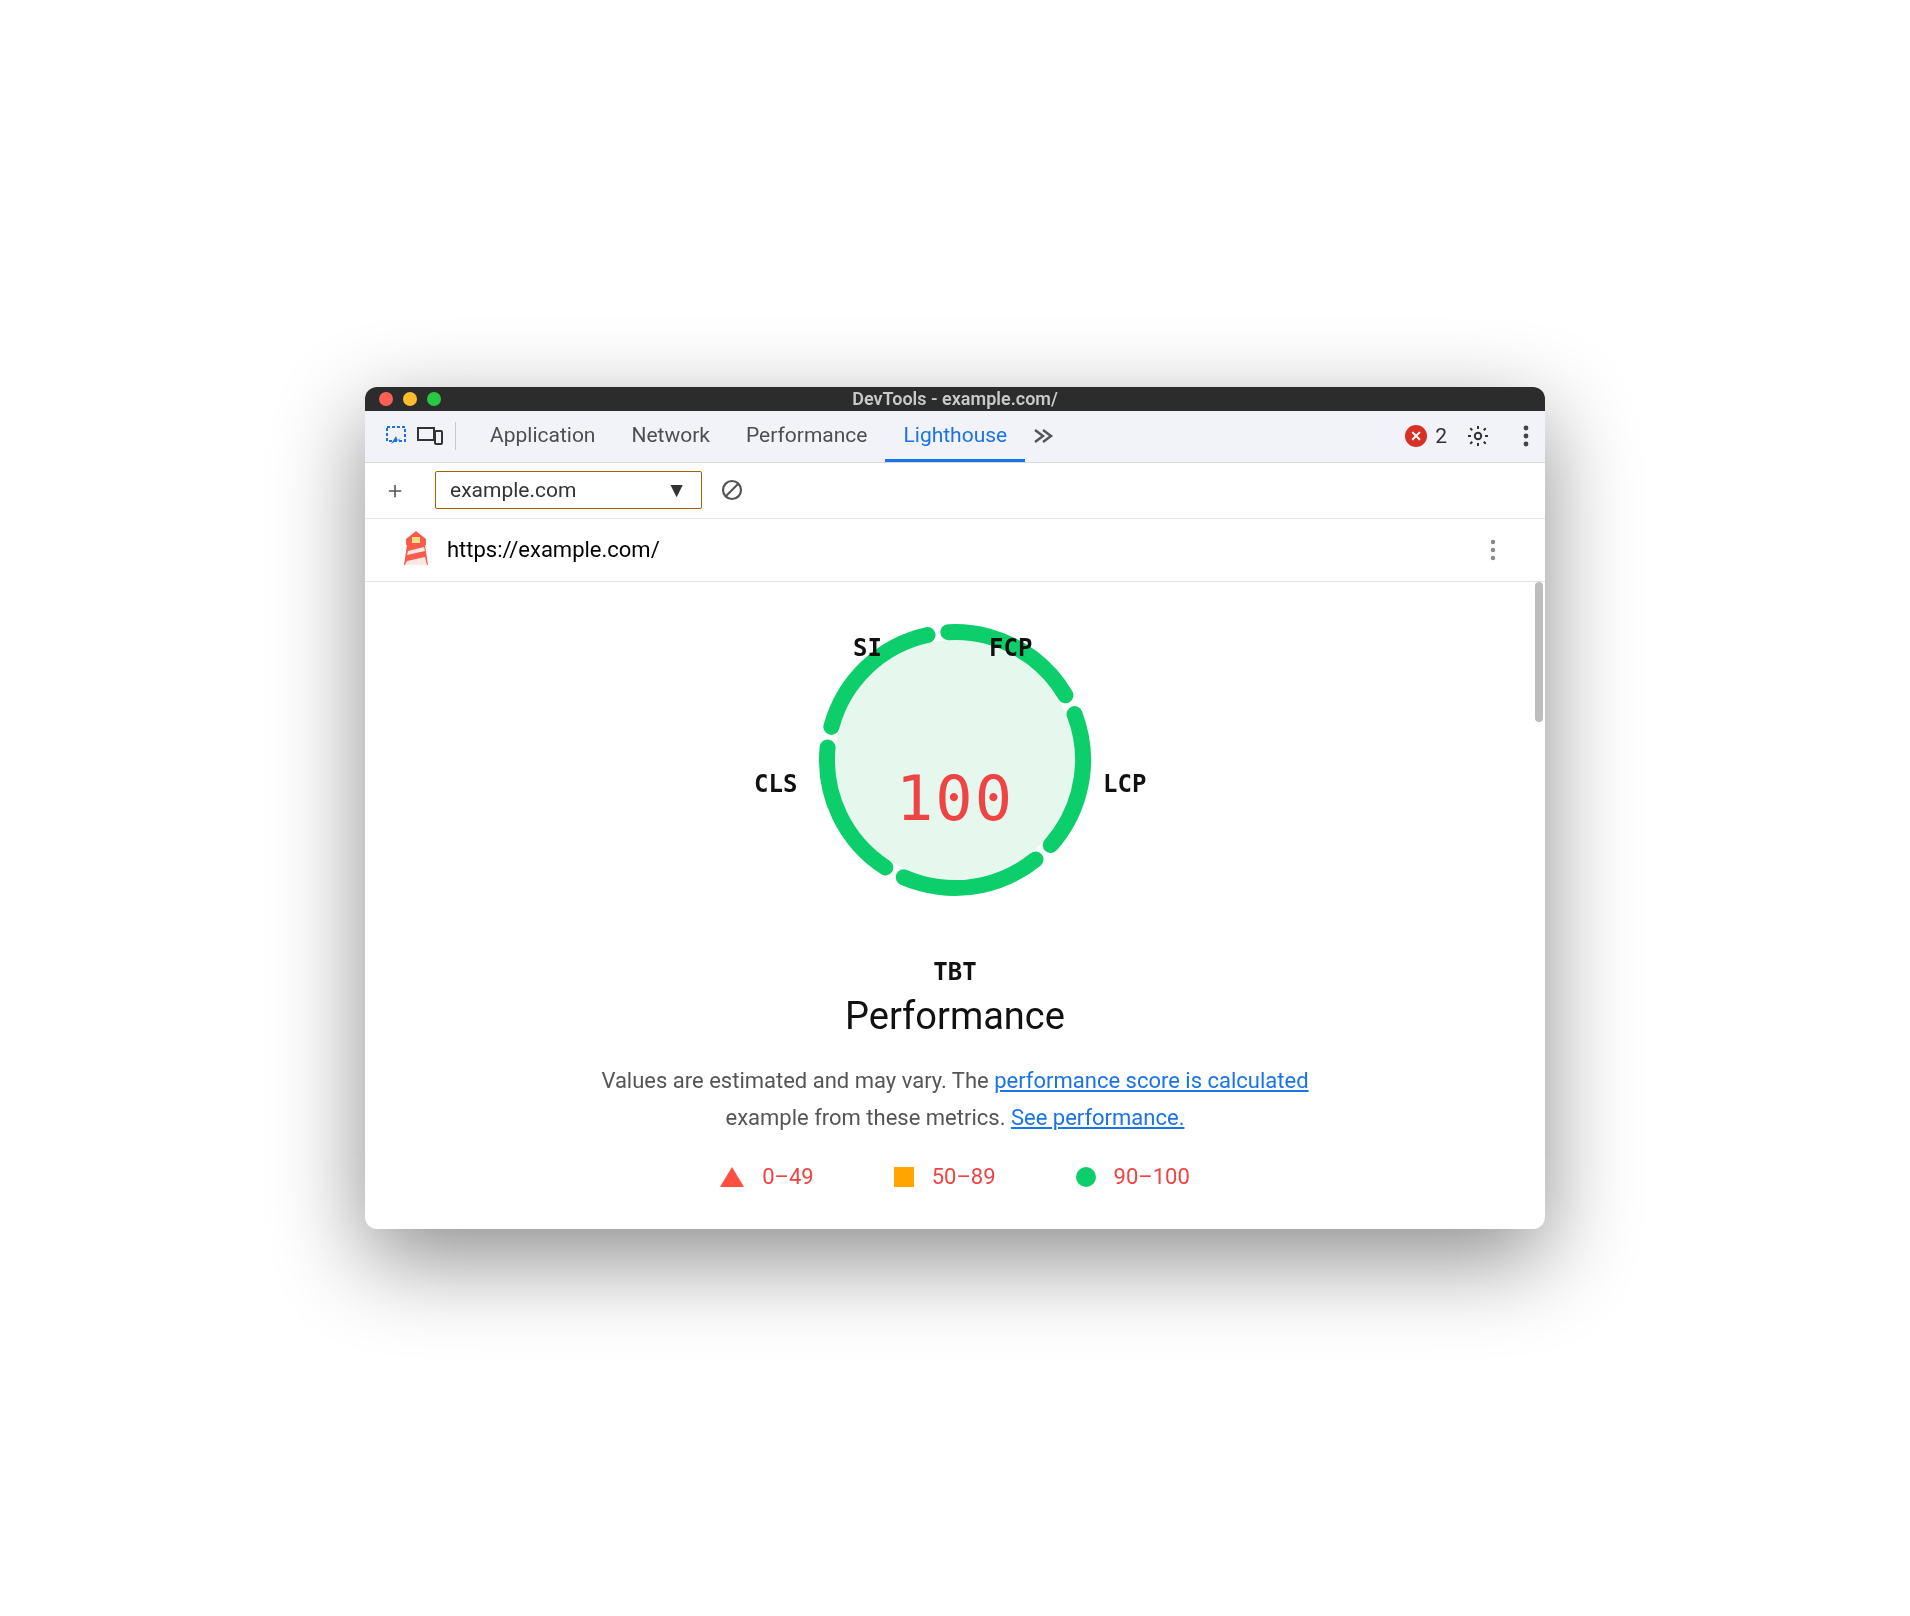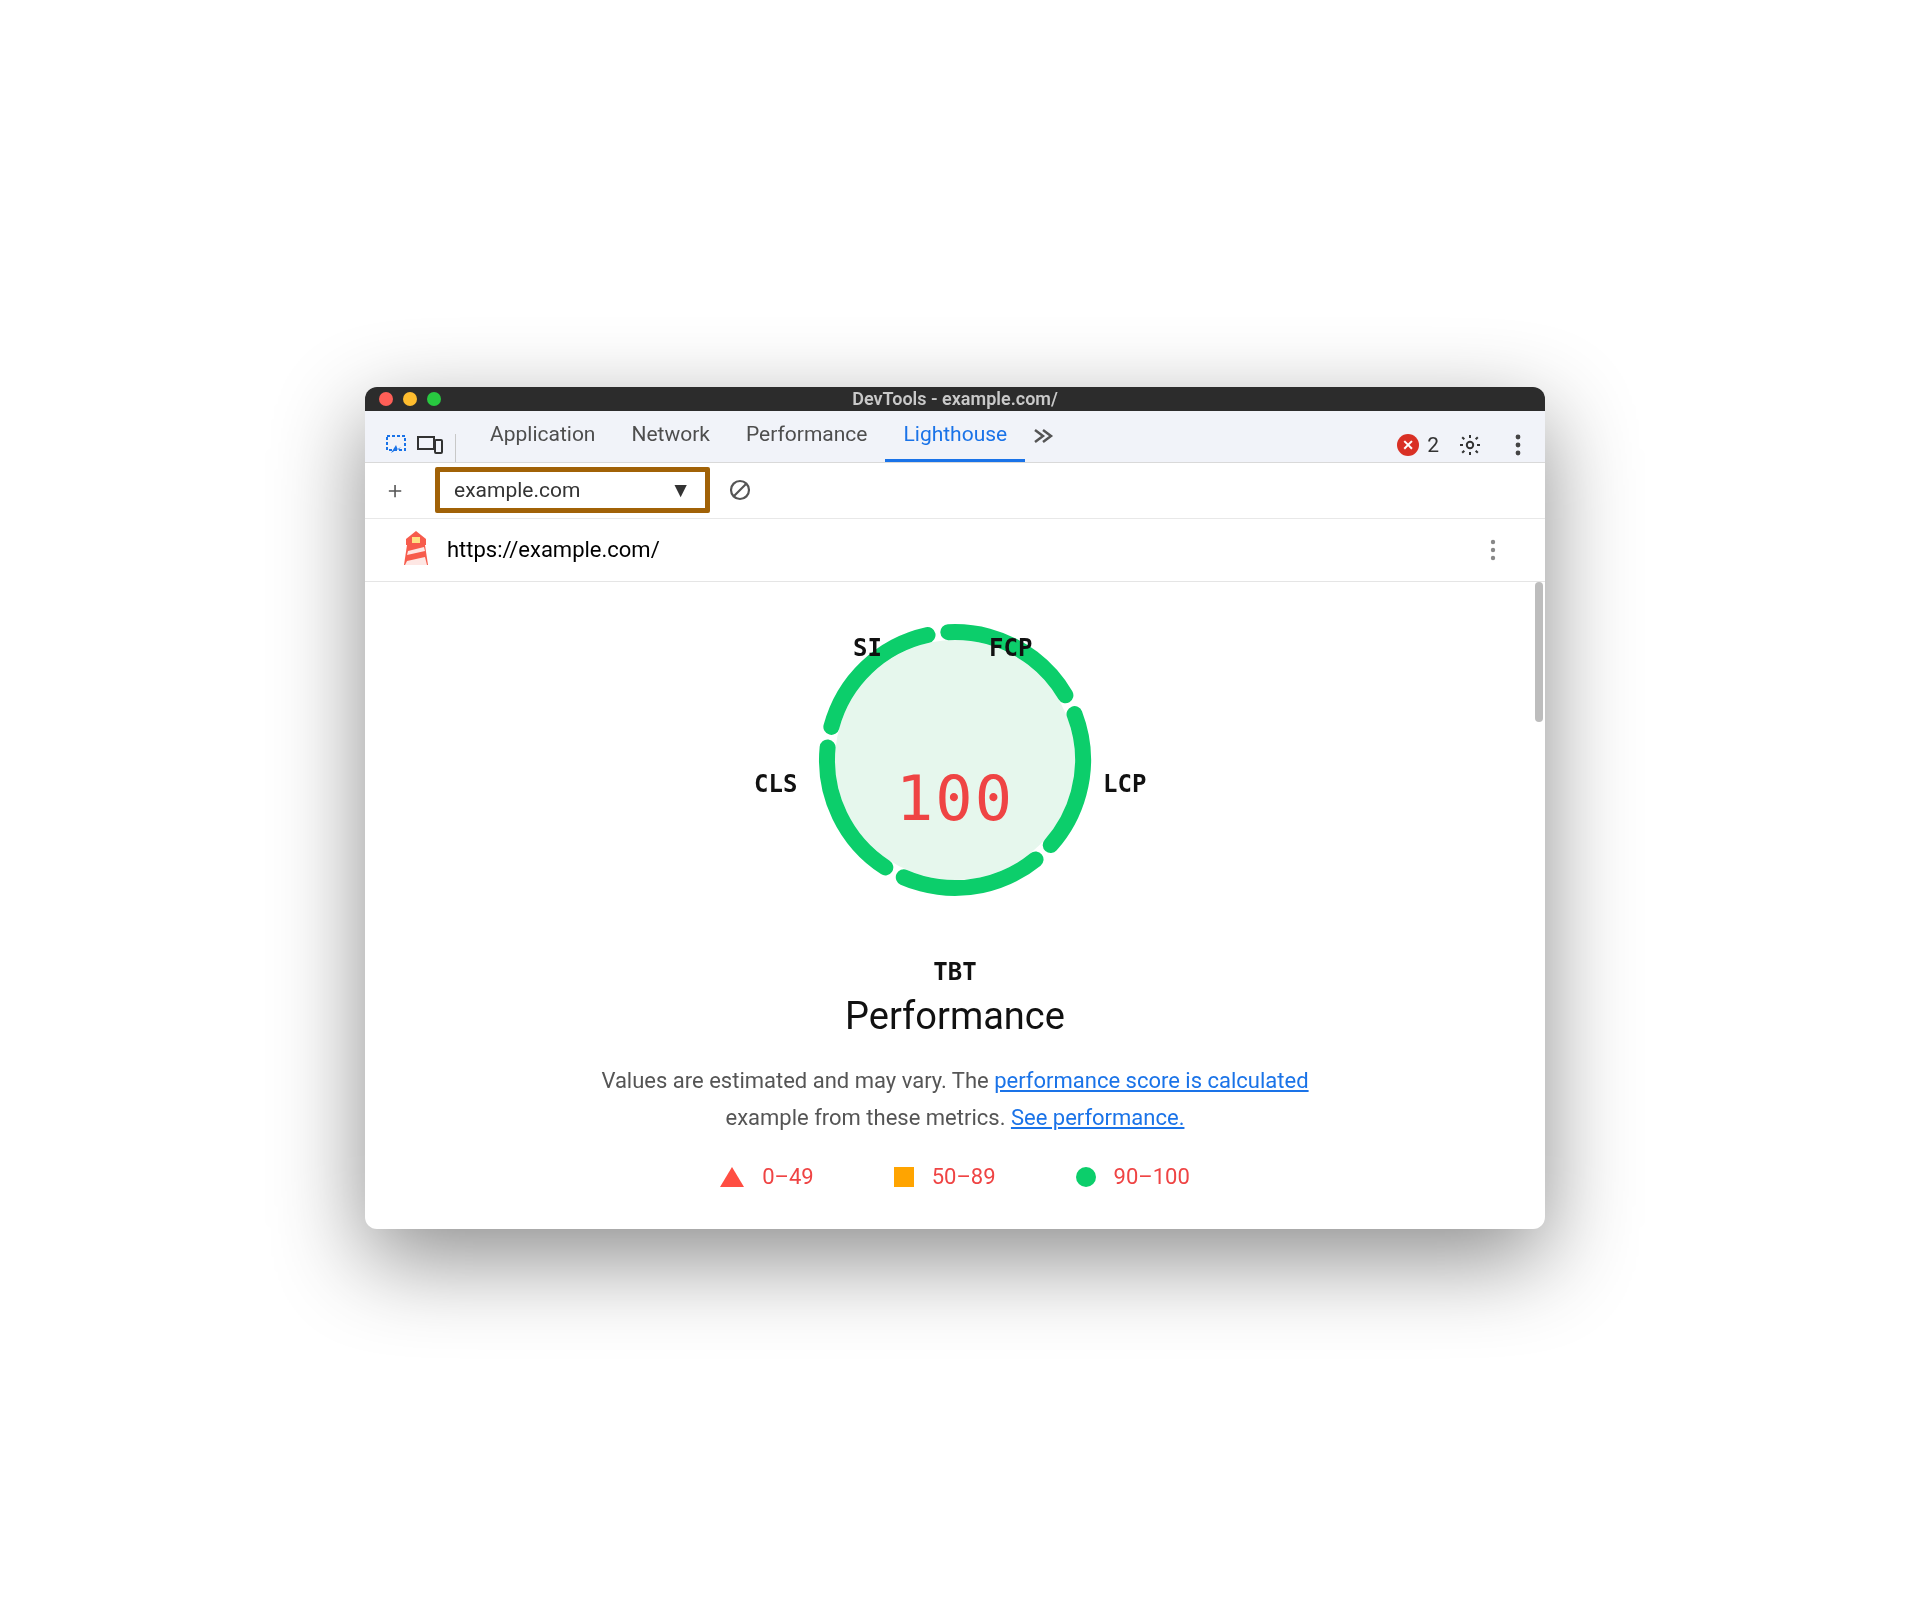--- a/index.html
+++ b/index.html
@@ -38,24 +38,24 @@
       position: absolute;
       left: 0; right: 0;
       text-align: center;
       color: #c9c9c9;
       font-size: 18px;
       font-weight: 600;
       pointer-events: none;
     }
     .toolbar {
       display: flex;
-      align-items: flex-end;
+      align-items: center;
       background: #f1f3f9;
       height: 52px;
-      padding: 0 10px 0 14px;
+      padding: 0 2px 0 14px;
       border-bottom: 1px solid #d9d9d9;
     }
     .toolbar .icon-btn {
       width: 34px; height: 34px;
       display: flex; align-items: center; justify-content: center;
       cursor: pointer;
       color: #444;
     }
     .tab-divider { width: 1px; height: 28px; background: #c8c8c8; margin: 0 8px; }
     .tabs {
@@ -94,21 +94,21 @@
       border-bottom: 1px solid #e8e8e8;
       background: #fff;
     }
     .plus-btn {
       width: 32px; height: 32px; font-size: 24px; color: #555; display:flex;align-items:center;justify-content:center; cursor:pointer;
     }
     .site-select {
       display: flex; align-items: center; gap: 90px;
       margin-left: 24px;
       font-size: 21px; color: #333;
-      border: 5px solid #a16207;
+      border: 1px solid #a16207;
       padding: 6px 14px;
       border-radius: 2px;
       cursor: pointer;
     }
     .clear-btn {
       margin-left: 14px; width: 32px; height: 32px; display:flex;align-items:center;justify-content:center; cursor:pointer;
     }
     .url-row {
       display: flex; align-items: center; padding: 12px 36px;
       border-bottom: 1px solid #e5e5e5;

